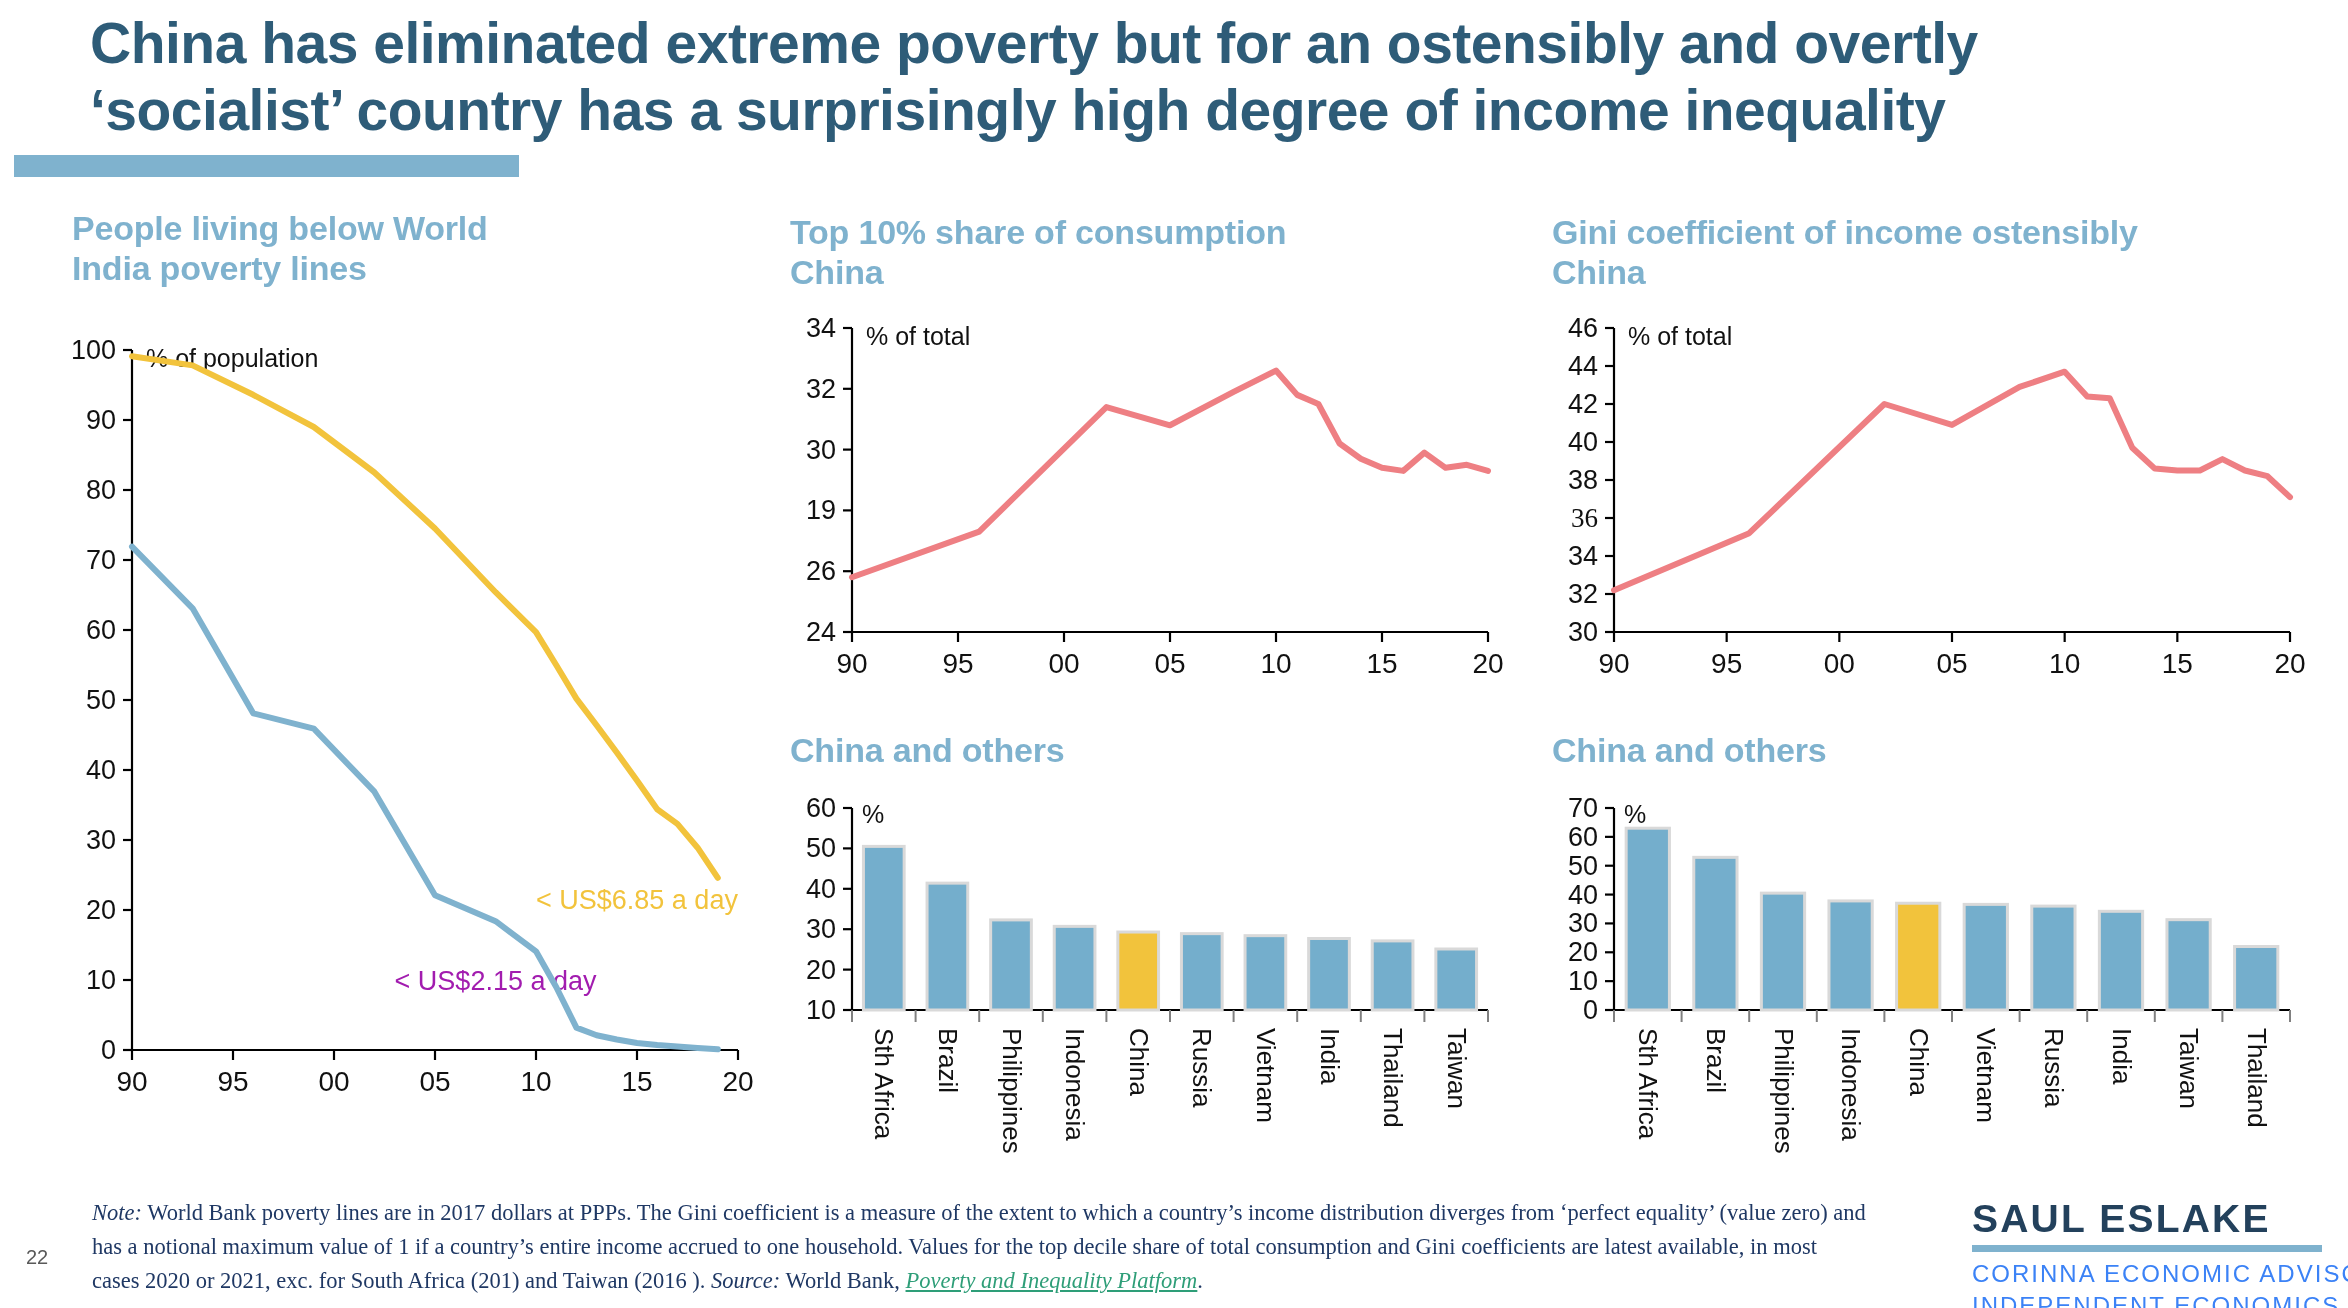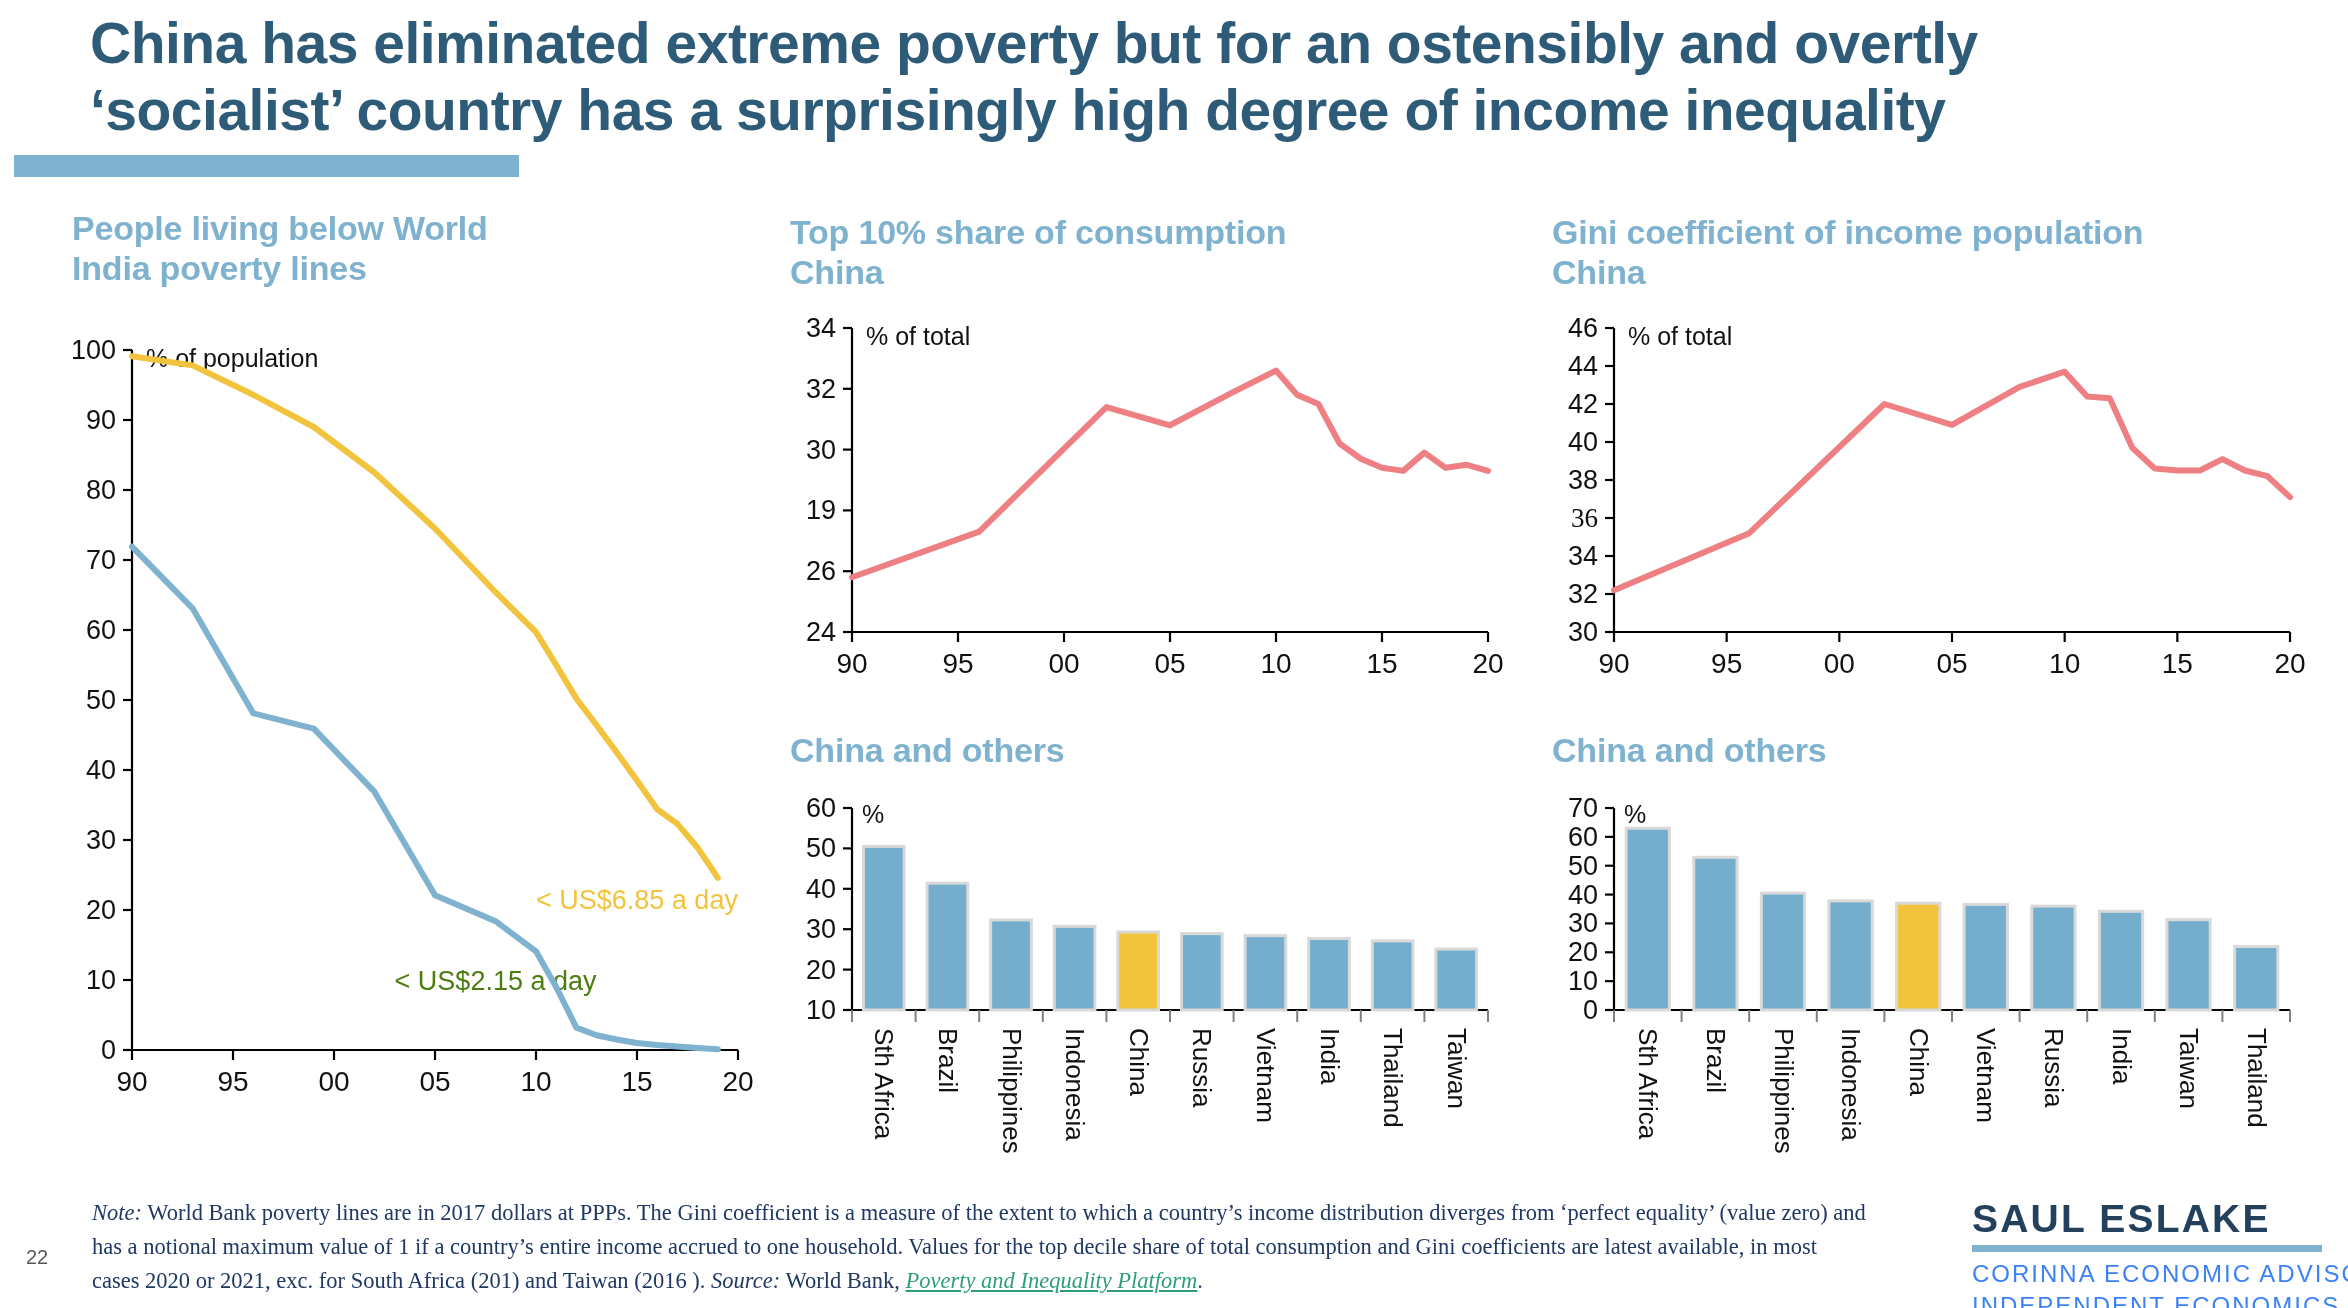--- a/index.html
+++ b/index.html
@@ -93,21 +93,21 @@
     <span>People living below World</span><br>
     <span>India poverty lines</span>
   </div>
 
   <div class="panel-title" style="left:790px;top:212px;width:700px;">
     <span>Top 10% share of consumption</span><br>
     <span>China</span>
   </div>
 
   <div class="panel-title" style="left:1552px;top:212px;width:760px;">
-    <span>Gini coefficient of income population</span><br>
+    <span>Gini coefficient of income ostensibly</span><br>
     <span>China</span>
   </div>
 
   <div class="panel-title" style="left:790px;top:730px;">China and others</div>
   <div class="panel-title" style="left:1552px;top:730px;">China and others</div>
 
   <div class="chart" id="chart-poverty" style="left:60px;top:310px;width:700px;height:850px;">
       <div class="ytick" style="left: 0px; width: 56px; top: 740px;">0</div>
       <div class="ytick" style="left: 0px; width: 56px; top: 670px;">10</div>
       <div class="ytick" style="left: 0px; width: 56px; top: 600px;">20</div>
@@ -121,21 +121,21 @@
       <div class="ytick" style="left: 0px; width: 56px; top: 40px;">100</div>
       <div class="xtick" style="left: 72px; top: 756px;">90</div>
       <div class="xtick" style="left: 173px; top: 756px;">95</div>
       <div class="xtick" style="left: 274px; top: 756px;">00</div>
       <div class="xtick" style="left: 375px; top: 756px;">05</div>
       <div class="xtick" style="left: 476px; top: 756px;">10</div>
       <div class="xtick" style="left: 577px; top: 756px;">15</div>
       <div class="xtick" style="left: 678px; top: 756px;">20</div>
       <div class="axis-unit" style="left: 86px; top: 34px;">% of population</div>
       <div class="series-label" style="color: rgb(242, 195, 60); left: 476px; top: 575px;">&lt; US$6.85 a day</div>
-      <div class="series-label" style="color: #4d7c0f; left: 334.6px; top: 655.5px;">&lt; US$2.15 a day</div>
+      <div class="series-label" style="color: #a21caf; left: 334.6px; top: 655.5px;">&lt; US$2.15 a day</div>
       <svg width="700" height="850" style="position:absolute;left:0;top:0;overflow:visible">
         <line x1="72" y1="40" x2="72" y2="740" stroke="#000" stroke-width="2.2"></line>
         <line x1="72" y1="740" x2="678" y2="740" stroke="#000" stroke-width="2.2"></line>
         <line x1="63" y1="740" x2="72" y2="740" stroke="#000" stroke-width="2.2"></line>
         <line x1="63" y1="670" x2="72" y2="670" stroke="#000" stroke-width="2.2"></line>
         <line x1="63" y1="600" x2="72" y2="600" stroke="#000" stroke-width="2.2"></line>
         <line x1="63" y1="530" x2="72" y2="530" stroke="#000" stroke-width="2.2"></line>
         <line x1="63" y1="460" x2="72" y2="460" stroke="#000" stroke-width="2.2"></line>
         <line x1="63" y1="390" x2="72" y2="390" stroke="#000" stroke-width="2.2"></line>
         <line x1="63" y1="320" x2="72" y2="320" stroke="#000" stroke-width="2.2"></line>

